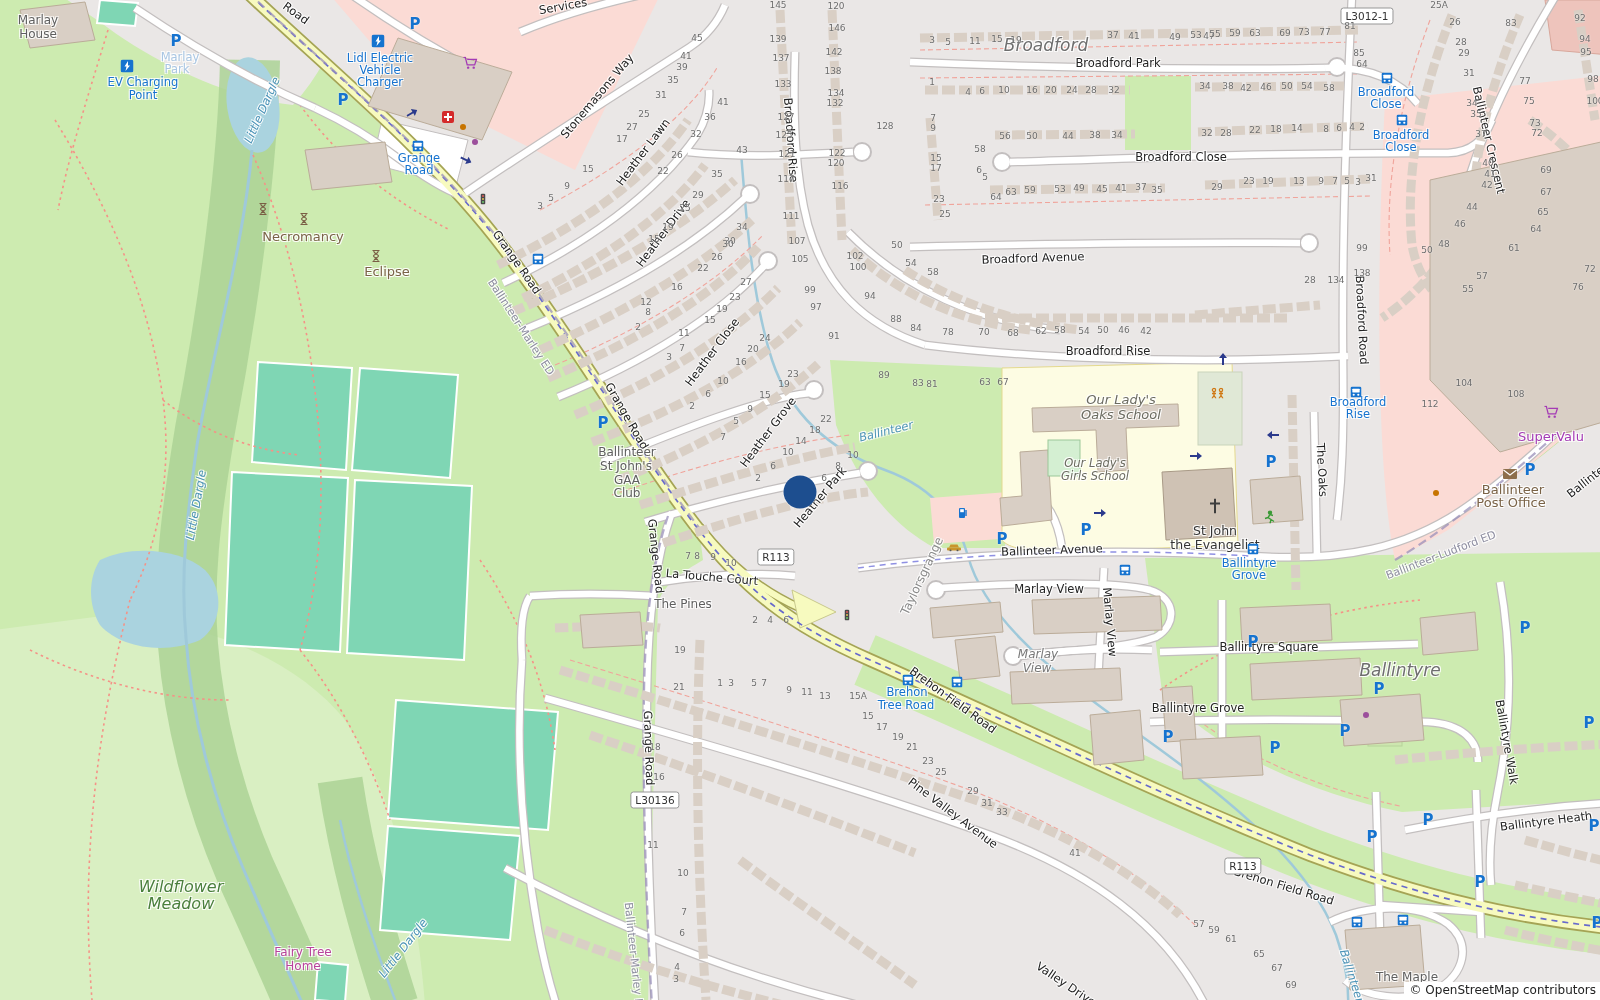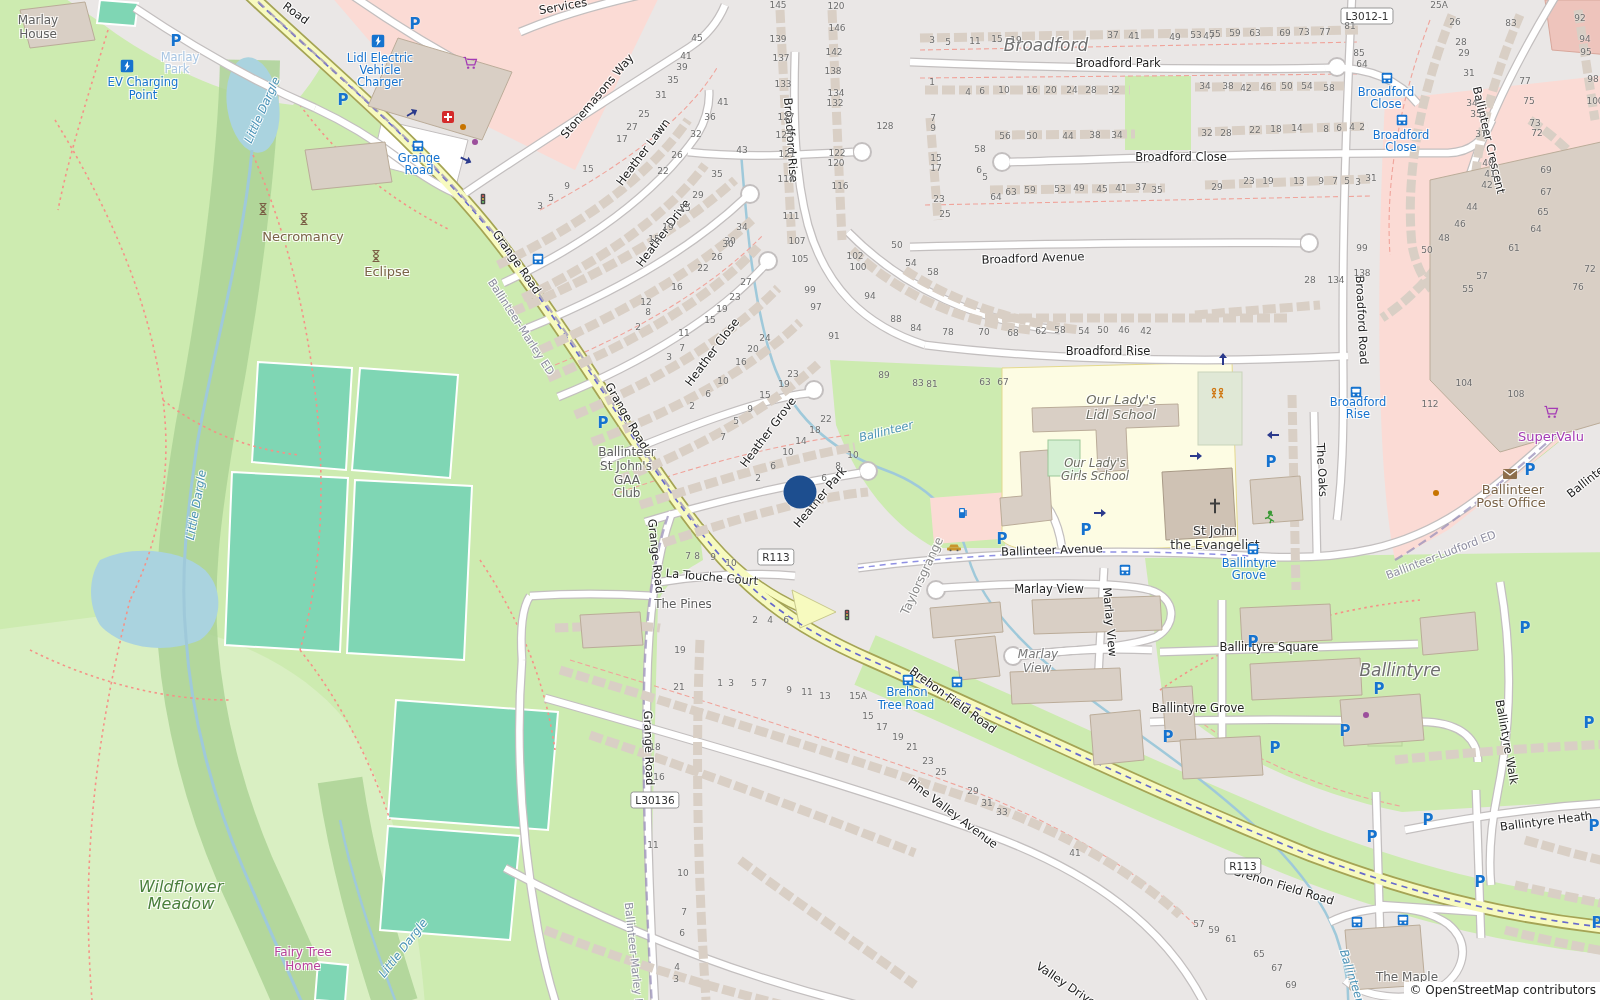--- a/index.html
+++ b/index.html
@@ -369,21 +369,21 @@
       <span class="lbl green" style="left: 181px; top: 903px; --r: 0deg;">Meadow</span>
       <span class="lbl placesm" style="left: 1038px; top: 654px; --r: 0deg;">Marlay</span>
       <span class="lbl placesm" style="left: 1037px; top: 668px; --r: 0deg;">View</span>
       <span class="lbl place2" style="left: 683px; top: 604px; --r: 0deg;">The Pines</span>
       <span class="lbl place2" style="left: 1407px; top: 977px; --r: 0deg;">The Maple</span>
       <span class="lbl place2" style="left: 627px; top: 452px; --r: 0deg;">Ballinteer</span>
       <span class="lbl place2" style="left: 626px; top: 466px; --r: 0deg;">St John's</span>
       <span class="lbl place2" style="left: 627px; top: 480px; --r: 0deg;">GAA</span>
       <span class="lbl place2" style="left: 627px; top: 493px; --r: 0deg;">Club</span>
       <span class="lbl school" style="left: 1121px; top: 399px; --r: 0deg;">Our Lady's</span>
-      <span class="lbl school" style="left: 1121px; top: 414px; --r: 0deg;">Lidl School</span>
+      <span class="lbl school" style="left: 1121px; top: 414px; --r: 0deg;">Oaks School</span>
       <span class="lbl schoolsm" style="left: 1095px; top: 463px; --r: 0deg;">Our Lady's</span>
       <span class="lbl schoolsm" style="left: 1095px; top: 476px; --r: 0deg;">Girls School</span>
       <span class="lbl dark" style="left: 1215px; top: 530px; --r: 0deg;">St John</span>
       <span class="lbl dark" style="left: 1215px; top: 544px; --r: 0deg;">the Evangelist</span>
       <span class="lbl brown" style="left: 303px; top: 236px; --r: 0deg;">Necromancy</span>
       <span class="lbl brown" style="left: 375px; top: 271px; margin-left: 12px; --r: 0deg;">Eclipse</span>
       <span class="lbl magenta" style="left: 303px; top: 952px; --r: 0deg;">Fairy Tree</span>
       <span class="lbl magenta" style="left: 303px; top: 966px; --r: 0deg;">Home</span>
       <span class="lbl purple" style="left: 1551px; top: 436px; --r: 0deg;">SuperValu</span>
       <span class="lbl brown" style="left: 1513px; top: 489px; --r: 0deg;">Ballinteer</span>
@@ -597,21 +597,21 @@
       <span class="num" style="left: 1464px; top: 53px;">29</span>
       <span class="num" style="left: 1469px; top: 73px;">31</span>
       <span class="num" style="left: 1472px; top: 103px;">34</span>
       <span class="num" style="left: 1476px; top: 114px;">35</span>
       <span class="num" style="left: 1481px; top: 134px;">37</span>
       <span class="num" style="left: 1488px; top: 163px;">40</span>
       <span class="num" style="left: 1490px; top: 174px;">41</span>
       <span class="num" style="left: 1487px; top: 185px;">42</span>
       <span class="num" style="left: 1472px; top: 207px;">44</span>
       <span class="num" style="left: 1460px; top: 224px;">46</span>
-      <span class="num" style="left: 1444px; top: 238px;">48</span>
+      <span class="num" style="left: 1444px; top: 244px;">48</span>
       <span class="num" style="left: 1427px; top: 250px;">50</span>
       <span class="num" style="left: 1511px; top: 23px;">83</span>
       <span class="num" style="left: 1359px; top: 53px;">85</span>
       <span class="num" style="left: 1362px; top: 64px;">64</span>
       <span class="num" style="left: 1525px; top: 81px;">77</span>
       <span class="num" style="left: 1529px; top: 101px;">75</span>
       <span class="num" style="left: 1535px; top: 123px;">73</span>
       <span class="num" style="left: 1537px; top: 133px;">72</span>
       <span class="num" style="left: 1546px; top: 170px;">69</span>
       <span class="num" style="left: 1546px; top: 192px;">67</span>

